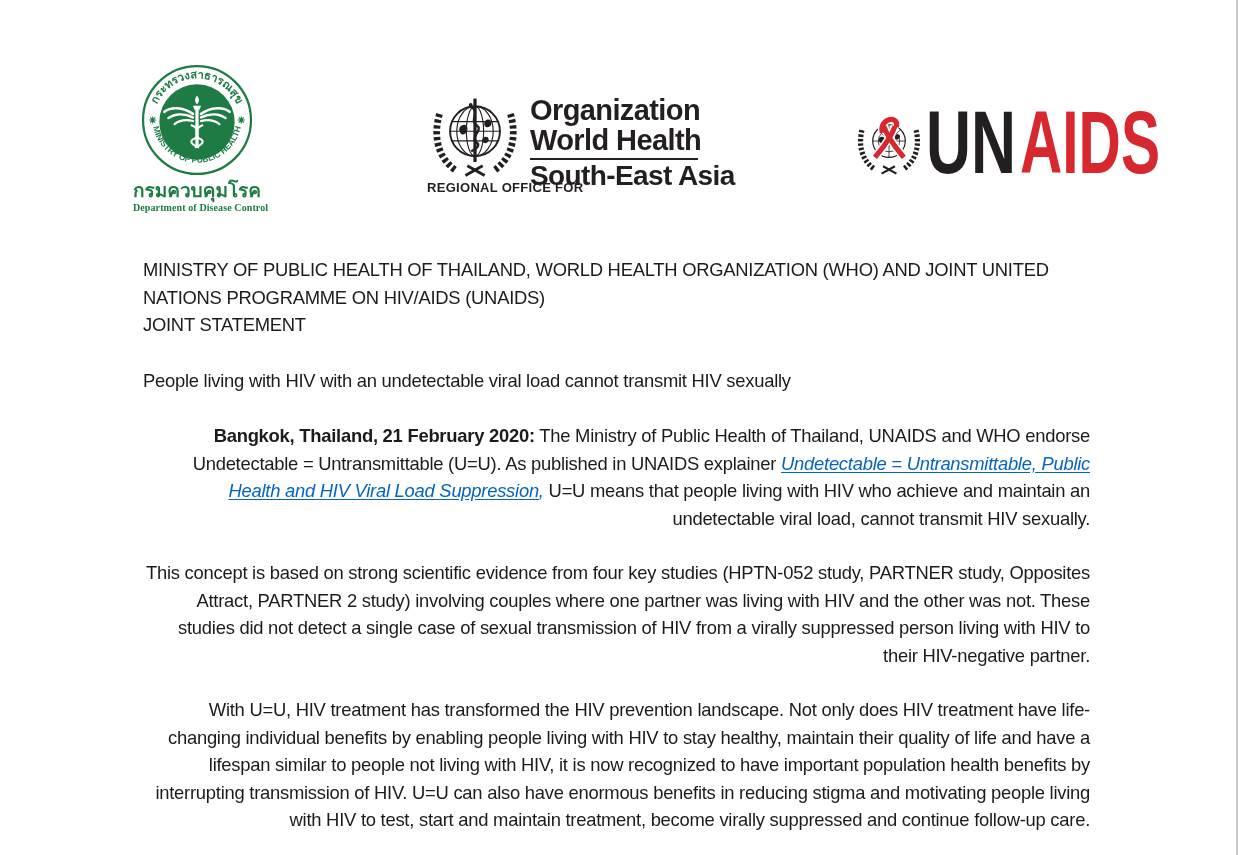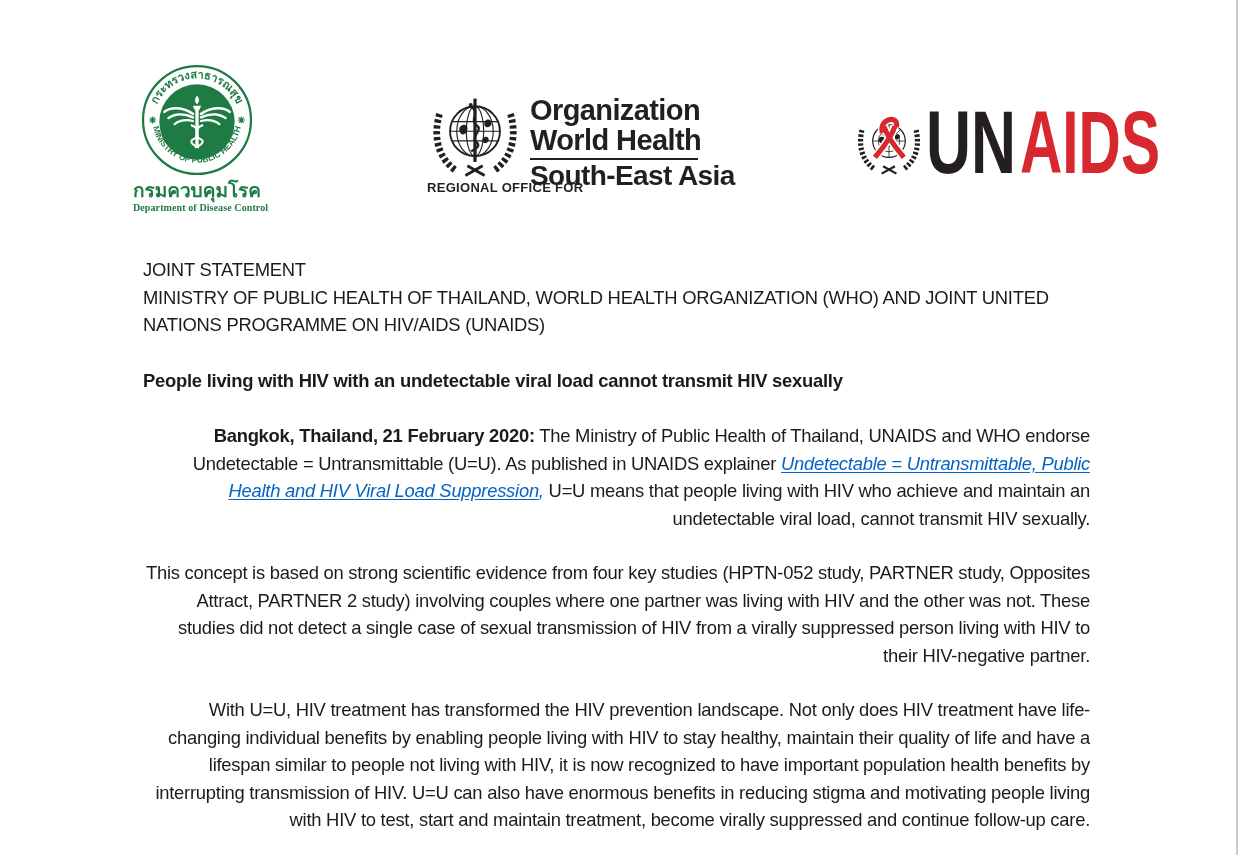--- a/index.html
+++ b/index.html
@@ -26,21 +26,21 @@
   .unaids-logo{position:absolute;left:852px;top:102px;width:320px;height:80px;}
   .unaids-emblem{position:absolute;left:0;top:4px;}
   .unaids-wordmark{position:absolute;left:74px;top:0;}
 
   
   .content{
     position:absolute;left:143px;top:256px;width:947px;
     font-size:18.4px;line-height:27.5px;letter-spacing:-0.25px;
   }
   .hdr{margin:0;}
-  .headline{font-weight:bold;margin:28px 0 28px 0;}
+  .headline{font-weight:normal;margin:28px 0 28px 0;}
   .para{margin:0 0 27px 0;text-align:right;}
   .bold{font-weight:bold;}
   a.doclink{color:#0563c1;font-style:italic;text-decoration:underline;text-underline-offset:2px;}
   .link-comma{color:#0563c1;font-style:italic;text-decoration:none;}
 </style>
 </head>
 <body>
 
 <div class="page">
   <div class="page-edge"></div>
@@ -165,22 +165,22 @@
         </g>
       </g>
     </svg>
     <svg class="unaids-wordmark" width="236" height="78" viewBox="0 0 236 78">
       <text x="0" y="71" font-family="Liberation Sans, sans-serif" font-weight="bold" font-size="89" textLength="90" lengthAdjust="spacingAndGlyphs" fill="#231f20">UN</text>
       <text x="94" y="71" font-family="Liberation Sans, sans-serif" font-weight="bold" font-size="89" textLength="140" lengthAdjust="spacingAndGlyphs" fill="#d7282f">AIDS</text>
     </svg>
   </div>
 
   <div class="content">
+    <p class="hdr">MINISTRY OF PUBLIC HEALTH OF THAILAND, WORLD HEALTH ORGANIZATION (WHO) AND JOINT UNITED NATIONS PROGRAMME ON HIV/AIDS (UNAIDS)</p>
     <p class="hdr">JOINT STATEMENT</p>
-    <p class="hdr">MINISTRY OF PUBLIC HEALTH OF THAILAND, WORLD HEALTH ORGANIZATION (WHO) AND JOINT UNITED NATIONS PROGRAMME ON HIV/AIDS (UNAIDS)</p>
 
     <p class="headline">People living with HIV with an undetectable viral load cannot transmit HIV sexually</p>
 
     <p class="para"><span class="bold">Bangkok, Thailand, 21 February 2020:</span><span> The Ministry of Public Health of Thailand, UNAIDS and WHO endorse Undetectable = Untransmittable (U=U). As published in UNAIDS explainer </span><a class="doclink" href="#">Undetectable = Untransmittable, Public Health and HIV Viral Load Suppression</a><span class="link-comma">,</span><span> U=U means that people living with HIV who achieve and maintain an undetectable viral load, cannot transmit HIV sexually.</span></p>
 
     <p class="para">This concept is based on strong scientific evidence from four key studies (HPTN-052 study, PARTNER study, Opposites Attract, PARTNER 2 study) involving couples where one partner was living with HIV and the other was not. These studies did not detect a single case of sexual transmission of HIV from a virally suppressed person living with HIV to their HIV-negative partner.</p>
 
     <p class="para">With U=U, HIV treatment has transformed the HIV prevention landscape. Not only does HIV treatment have life-changing individual benefits by enabling people living with HIV to stay healthy, maintain their quality of life and have a lifespan similar to people not living with HIV, it is now recognized to have important population health benefits by interrupting transmission of HIV. U=U can also have enormous benefits in reducing stigma and motivating people living with HIV to test, start and maintain treatment, become virally suppressed and continue follow-up care.</p>
   </div>
 </div>

